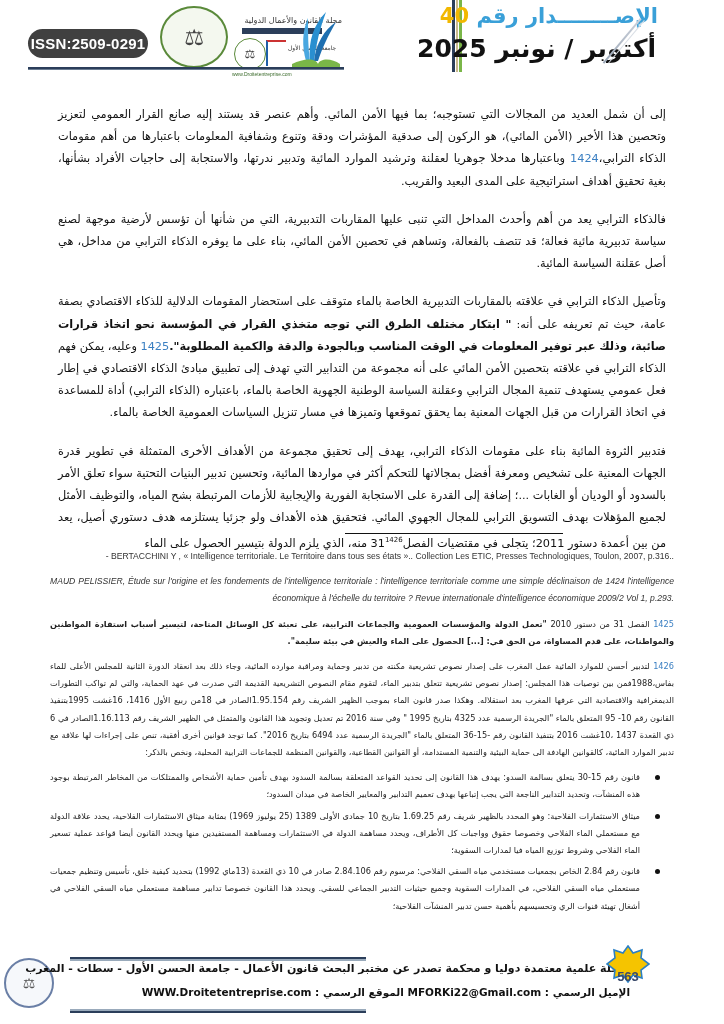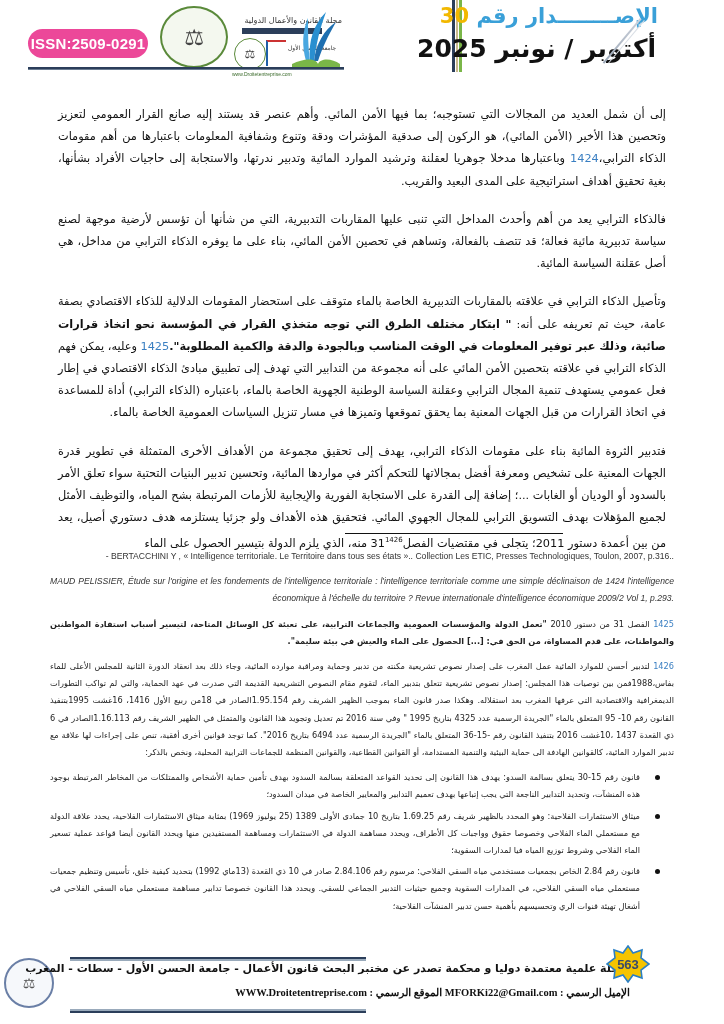--- a/index.html
+++ b/index.html
@@ -1,18 +1,18 @@
 <!DOCTYPE html>
 <html><head>
 <meta charset="utf-8">
 <style>
   html, body { margin:0; padding:0; background:#ffffff; }
   body { width:724px; height:1024px; position:relative; overflow:hidden; font-family:"DejaVu Sans", sans-serif; color:#111; }
   .header { position:absolute; left:0; top:0; width:724px; height:72px; }
-  .issn { position:absolute; left:28px; top:29px; width:120px; height:29px; border-radius:15px; background:#ec4899; color:#fff; font-family:"Liberation Sans", sans-serif; font-size:15px; font-weight:bold; display:flex; align-items:center; justify-content:center; letter-spacing:0.2px; }
+  .issn { position:absolute; left:28px; top:29px; width:120px; height:29px; border-radius:15px; background:#404040; color:#fff; font-family:"Liberation Sans", sans-serif; font-size:15px; font-weight:bold; display:flex; align-items:center; justify-content:center; letter-spacing:0.2px; }
   .seal { position:absolute; border-radius:50%; border:2px solid #5a8a3a; background:#f4f8ef; display:flex; align-items:center; justify-content:center; }
   .seal1 { left:160px; top:6px; width:64px; height:58px; }
   .scales { font-size:22px; color:#444; }
   .journal-block { position:absolute; left:186px; top:4px; width:158px; height:64px;margin-top:10px; }
   .journal-name { position:absolute; right:0; top:2px; font-size:8px; color:#333; direction:rtl; font-family:"DejaVu Sans", sans-serif; white-space:nowrap; }
   .journal-band { position:absolute; left:0; top:14px; width:100px; height:6px; background:#2b3e5a; }
   .mini-seal { position:absolute; left:0; top:24px; width:30px; height:30px; border-radius:50%; border:1.5px solid #5a8a3a; display:flex; align-items:center; justify-content:center; font-size:12px; color:#444; }
   .univ-logo { position:absolute; left:34px; top:26px; width:18px; height:24px; border-left:2px solid #1f5fa8; border-top:2px solid #c33; }
   .univ-name { position:absolute; left:56px; top:30px; font-size:6px; color:#333; direction:rtl; }
   .journal-url { position:absolute; left:0; top:57px; font-size:5px; color:#3a6a2a; font-family:"Liberation Sans", sans-serif; }
@@ -38,24 +38,24 @@
   .fn-ltr { direction:ltr; text-align:right; font-family:"Liberation Sans", sans-serif; font-size:8.6px; color:#333; }
   .fn-bold { font-weight:bold; }
   .bullets { margin:8px; padding:0; list-style:none; }
   .bullets li { position:relative; padding-right:34px; font-size:8.2px; line-height:17.2px; text-align:justify; text-align-last:right; color:#222; margin-top:4px; }
   .bullets li::before { content:""; position:absolute; right:14px; top:6px; width:5px; height:5px; border-radius:50%; background:#111; }
 
   .footer { position:absolute; left:0; top:945px; width:724px; height:79px; }
   .footer-rule-top { position:absolute; left:70px; top:12px; width:296px; height:2px; background:#2b3e5a; box-shadow:0 2px 0 #9ab; }
   .footer-rule-bot { position:absolute; left:70px; top:66px; width:296px; height:2px; background:#2b3e5a; box-shadow:0 -2px 0 #9ab; }
   .footer-line1 { position:absolute; right:98px; top:17px; font-size:11px; font-weight:bold; direction:rtl; white-space:nowrap; color:#111; }
-  .footer-line2 { position:absolute; right:94px; top:41px; font-size:10.5px; font-weight:bold; direction:rtl; white-space:nowrap; color:#111;font-family:Liberation Serif, serif; }
+  .footer-line2 { position:absolute; right:94px; top:41px; font-size:10.5px; font-weight:bold; direction:rtl; white-space:nowrap; color:#111; }
   .footer-seal { position:absolute; left:4px; top:13px; width:46px; height:46px; border-radius:50%; border:2px solid #6a7fa6; background:#f6f8fb; display:flex; align-items:center; justify-content:center; font-size:14px; color:#555; }
   .page-badge { position:absolute; left:606px; top:0px; width:44px; height:38px; }
-  .page-num { position:absolute; left:606px; top:0; width:44px; height:38px; display:flex; align-items:center; justify-content:center; font-family:"Liberation Sans", sans-serif; font-weight:bold; font-size:13px; color:#3a4a6a; }
+  .page-num { position:absolute; left:606px; top:12px; width:44px; height:38px; display:flex; align-items:center; justify-content:center; font-family:"Liberation Sans", sans-serif; font-weight:bold; font-size:13px; color:#3a4a6a; }
 </style>
 </head>
 <body>
 
 <div class="header">
   <div class="issn">ISSN:2509-0291</div>
 
   <div class="seal seal1">
     <span class="scales">⚖</span>
   </div>
@@ -77,21 +77,21 @@
   </svg>
 
   <div class="header-rule"></div>
 
   <div class="vbar" style="left:452px;background:#2b3e5a;"></div>
   <div class="vbar" style="left:456px;background:#c9b98f;width:2px;"></div>
   <div class="vbar" style="left:459px;background:#7ab648;"></div>
 
   <div class="issue-title">
     <span class="word">الإصــــــــدار رقم</span>
-    <span class="num">30</span>
+    <span class="num">40</span>
   </div>
   <div class="issue-date">أكتوبر / نونبر 2025</div>
   <div class="slash-deco"></div>
   <div class="slash-deco2"></div>
 </div>
 
 <div class="content">
   <p class="para">
     <span>إلى أن شمل العديد من المجالات التي تستوجبه؛ بما فيها الأمن المائي. وأهم عنصر قد يستند إليه صانع القرار العمومي لتعزيز وتحصين هذا الأخير (الأمن المائي)، هو الركون إلى صدقية المؤشرات ودقة وتنوع وشفافية المعلومات باعتبارها من أهم مقومات الذكاء الترابي،</span><span class="ref">1424</span><span> وباعتبارها مدخلا جوهريا لعقلنة وترشيد الموارد المائية وتدبير ندرتها، والاستجابة إلى حاجيات الأفراد بشأنها، بغية تحقيق أهداف استراتيجية على المدى البعيد والقريب.</span>
   </p>

